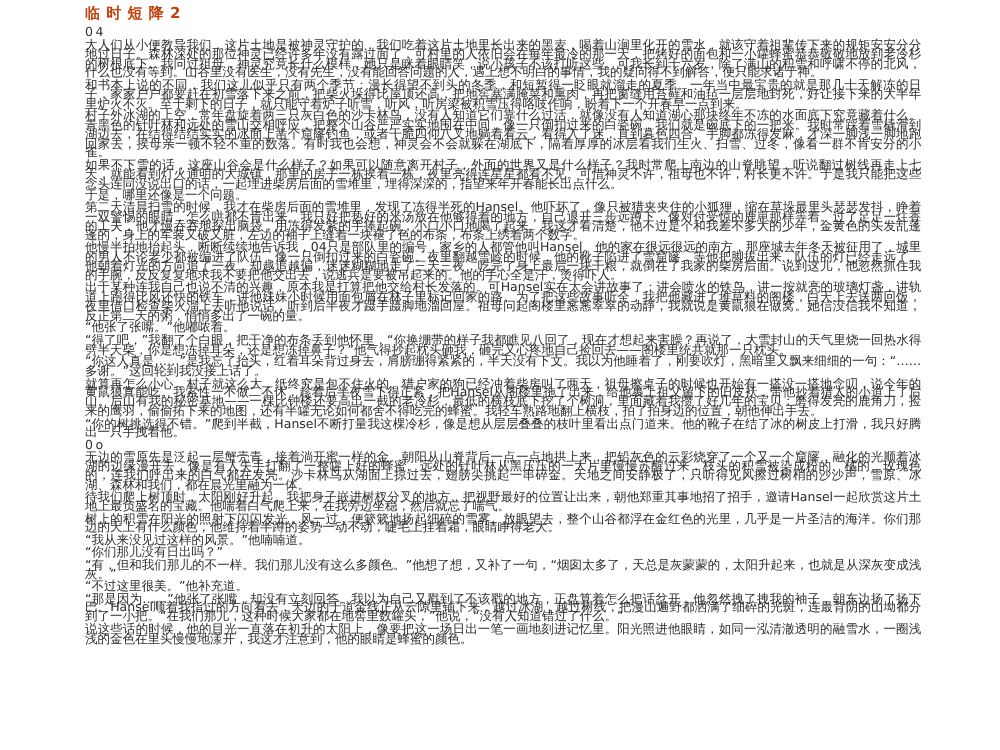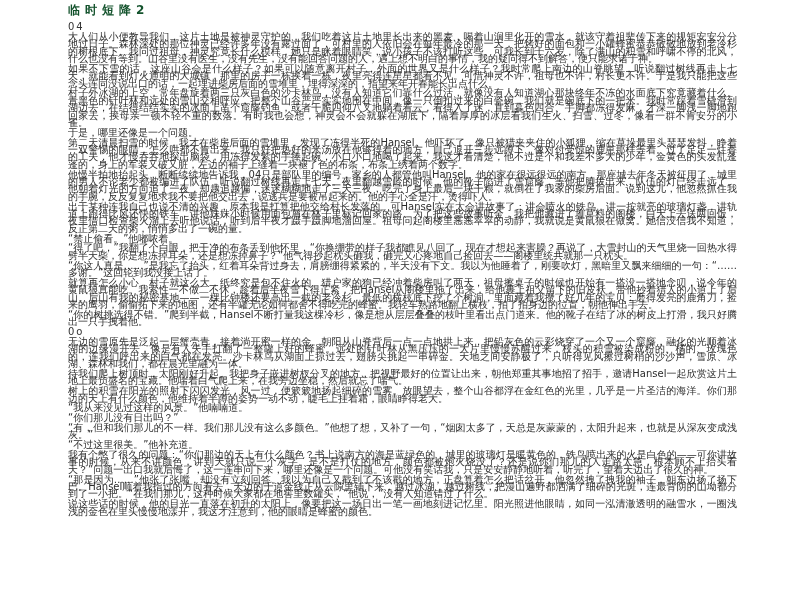--- a/index.html
+++ b/index.html
@@ -10,21 +10,21 @@
     font-family: "DejaVu Sans", "Liberation Sans", sans-serif;
   }
   .content {
     box-sizing: border-box;
     width: 800px;
     padding: 4px 63px 0 68px;
   }
   .doc-title {
     font-size: 12px;
     font-weight: bold;
-    color: #14532d;
+    color: #c2410c;
     letter-spacing: 5px;
     margin: 0 0 6px 0;
     line-height: 13px;
   }
   p.para {
     font-size: 10px;
     line-height: 7.4px;
     color: #2b2b2b;
     margin: 0 0 2.4px 0;
     text-align: justify;
@@ -36,36 +36,36 @@
   }
 </style>
 </head>
 <body>
 
 <div class="content">
   <h1 class="doc-title">临时短降2</h1>
   <div>
       <p class="para marker">04</p>
       <p class="para text">大人们从小便教导我们，这片土地是被神灵守护的，我们吃着这片土地里长出来的黑麦，喝着山涧里化开的雪水，就该守着祖辈传下来的规矩安安分分地过日子。森林深处的那位神灵已经许多年没有露过面了，可村里的人依旧会在每年最冷的那一天，把烤好的面包和一小罐蜂蜜恭恭敬敬地放到老冷杉的树根底下。我问过祖母，神灵究竟长什么模样，她只是眯着眼睛笑，说小孩子不该打听这些。可我长到十六岁，除了满山的积雪和呼啸不停的北风，什么也没有等到。山谷里没有医生，没有先生，没有能回答问题的人，遇上想不明白的事情，我的疑问得不到解答，便只能求诸于神。</p>
+      <p class="para text">和书本上说的不同，我们这儿似乎只有两个季节：漫长得望不到头的冬季，和短暂得一眨眼就溜走的夏季。一年当中最宝贵的就是那几十天解冻的日子，家家户户都要赶在初雪落下来之前，把柴火垛得比屋顶还高，把地窖塞满腌菜和熏肉，再把窗缝用苔藓和油毡一层层地封死，好让接下来的大半年里炉火不灭。至于剩下的日子，就只能守着炉子听雪，听风，听房梁被积雪压得咯吱作响，盼着下一个开春早一点到来。</p>
+      <p class="para text">村子外冰湖的上空，常年盘旋着两三只灰白色的沙卡林鸟，没有人知道它们靠什么过活，就像没有人知道湖心那块终年不冻的水面底下究竟藏着什么。青黑色的针叶林和远处的雪山交相呼应，把整个山谷严严实实地围在中间，像一只倒扣过来的白瓷碗，我们就是碗底下的一把米。我时常踩着雪橇滑到湖边去，在结得结结实实的冰面上凿个窟窿钓鱼，或者干脆四仰八叉地躺着看云，看得入了迷，直到暮色四合、手脚都冻得发麻，才深一脚浅一脚地跑回家去，挨母亲一顿不轻不重的数落。有时我也会想，神灵会不会就躲在湖底下，隔着厚厚的冰层看我们生火、扫雪、过冬，像看一群不肯安分的小雀。</p>
       <p class="para text">如果不下雪的话，这座山谷会是什么样子？如果可以随意离开村子，外面的世界又是什么样子？我时常爬上南边的山脊眺望，听说翻过树线再走上七天，就能看到灯火通明的大城镇，那里的房子一栋挨着一栋，夜里亮得连星星都看不见。可惜神灵不许，祖母也不许，村长更不许。于是我只能把这些念头连同没说出口的话，一起埋进柴房后面的雪堆里，埋得深深的，指望来年开春能长出点什么。</p>
-      <p class="para text">村子外冰湖的上空，常年盘旋着两三只灰白色的沙卡林鸟，没有人知道它们靠什么过活，就像没有人知道湖心那块终年不冻的水面底下究竟藏着什么。青黑色的针叶林和远处的雪山交相呼应，把整个山谷严严实实地围在中间，像一只倒扣过来的白瓷碗，我们就是碗底下的一把米。我时常踩着雪橇滑到湖边去，在结得结结实实的冰面上凿个窟窿钓鱼，或者干脆四仰八叉地躺着看云，看得入了迷，直到暮色四合、手脚都冻得发麻，才深一脚浅一脚地跑回家去，挨母亲一顿不轻不重的数落。有时我也会想，神灵会不会就躲在湖底下，隔着厚厚的冰层看我们生火、扫雪、过冬，像看一群不肯安分的小雀。</p>
       <p class="para text">于是，哪里还像是一个问题。</p>
       <p class="para text">第二天清晨扫雪的时候，我才在柴房后面的雪堆里，发现了冻得半死的Hansel。他吓坏了，像只被猎夹夹住的小狐狸，缩在草垛最里头瑟瑟发抖，睁着一双警惕的眼睛，怎么哄都不肯出来。我只好把热好的米汤放在他够得着的地方，自己退开三步远蹲下，像对付受惊的鹿崽那样等着。过了足足一炷香的工夫，他才慢吞吞地探出脑袋，用冻得发紫的手捧起碗，小口小口地喝了起来。我这才看清楚，他不过是个和我差不多大的少年，金黄色的头发乱蓬蓬的，身上的军装又破又脏，左边的袖子上缝着一块褪了色的布条，布条上绣着两个数字。</p>
-      <p class="para text">他慢半拍地抬起头，断断续续地告诉我，04只是部队里的编号，家乡的人都管他叫Hansel。他的家在很远很远的南方，那座城去年冬天被征用了，城里的男人不论老少都被编进了队伍，听说翻过树线再走上七天。夜里翻越雪岭的时候，他的靴子陷进了雪窟窿，等他把脚拔出来，队伍的灯已经走远了。他朝着灯光的方向追了一夜，却越追越偏，迷迷糊糊地走了三天三夜，吃完了身上最后一块干粮，就倒在了我家的柴房后面。说到这儿，他忽然抓住我的手腕，反反复复地求我不要把他交出去，说逃兵是要被吊起来的。他的手心全是汗，烫得吓人。</p>
+      <p class="para text">他慢半拍地抬起头，断断续续地告诉我，04只是部队里的编号，家乡的人都管他叫Hansel。他的家在很远很远的南方，那座城去年冬天被征用了，城里的男人不论老少都被编进了队伍，像一只倒扣过来的白瓷碗。夜里翻越雪岭的时候，他的靴子陷进了雪窟窿，等他把脚拔出来，队伍的灯已经走远了。他朝着灯光的方向追了一夜，却越追越偏，迷迷糊糊地走了三天三夜，吃完了身上最后一块干粮，就倒在了我家的柴房后面。说到这儿，他忽然抓住我的手腕，反反复复地求我不要把他交出去，说逃兵是要被吊起来的。他的手心全是汗，烫得吓人。</p>
       <p class="para text">出于某种连我自己也说不清的兴趣，原本我是打算把他交给村长发落的。可Hansel实在太会讲故事了：讲会喷火的铁鸟，讲一按就亮的玻璃灯盏，讲轨道上跑得比风还快的铁车，讲他妹妹小时候用面包屑在林子里标记回家的路。为了把这些故事听全，我把他藏进了堆草料的阁楼，白天上去送两回饭，夜里借口检查柴火溜上去听他说话，听到后半夜才蹑手蹑脚地溜回屋。祖母问起阁楼里窸窸窣窣的动静，我就说是黄鼠狼在做窝。她信没信我不知道，反正第二天的粥，悄悄多出了一碗的量。</p>
-      <p class="para text">“禁止偷看。”他嘟哝着。</p>
+      <p class="para text">“他张了张嘴。”他嘟哝着。</p>
       <p class="para text">“得了吧，”我翻了个白眼，把干净的布条丢到他怀里，“你换绷带的样子我都瞧见八回了，现在才想起来害臊？再说了，大雪封山的天气里烧一回热水得劈半天柴，你是想冻掉耳朵，还是想冻掉鼻子？”他气得抄起枕头砸我，砸完又心疼地自己捡回去——阁楼里统共就那一只枕头。</p>
       <p class="para text">“你这人真是……”是我忘了抬头，红着耳朵背过身去，肩膀绷得紧紧的，半天没有下文。我以为他睡着了，刚要吹灯，黑暗里又飘来细细的一句：“……多谢。”这回轮到我没接上话了。</p>
       <p class="para text">就算再怎么小心，村子就这么大，纸终究是包不住火的。猎户家的狗已经冲着柴房叫了两天，祖母擦桌子的时候也开始有一搭没一搭地念叨，说今年的黄鼠狼真能吃。我索性一不做二不休，趁着后半夜雪下得正紧，把Hansel从阁楼里拖了出来，给他裹上祖父留下的旧皮袄，带他抄着猎人的小道上了后山。后山有我的秘密基地——一棵比钟楼还要高出一截的老冷杉，最低的横枝底下挖了个树洞，里面藏着我攒了好几年的宝贝：磨得发亮的鹿角刀，捡来的鹰羽，偷偷拓下来的地图，还有半罐无论如何都舍不得吃完的蜂蜜。我轻车熟路地翻上横枝，拍了拍身边的位置，朝他伸出手去。</p>
       <p class="para text">“你的树挑选得不错。”爬到半截，Hansel不断打量我这棵冷杉，像是想从层层叠叠的枝叶里看出点门道来。他的靴子在结了冰的树皮上打滑，我只好腾出一只手拽着他。</p>
       <p class="para separator">0o</p>
       <p class="para text">无边的雪原先是泛起一层蟹壳青，接着淌开蜜一样的金。朝阳从山脊背后一点一点地拱上来，把铅灰色的云彩烧穿了一个又一个窟窿，融化的光顺着冰湖的边缘漫开去，像是有人失手打翻了一整罐上好的蜂蜜。远处的针叶林从黑压压的一大片里慢慢苏醒过来，枝头的积雪被染成粉的、橘的、玫瑰色的，连我们呼出来的白气都在发亮。沙卡林鸟从湖面上掠过去，翅膀尖挑起一串碎金。天地之间安静极了，只听得见风擦过树梢的沙沙声，雪原、冰湖、森林和我们，都在晨光里融为一体。</p>
       <p class="para text">待我们爬上树顶时，太阳刚好升起。我把身子嵌进树杈分叉的地方，把视野最好的位置让出来，朝他郑重其事地招了招手，邀请Hansel一起欣赏这片土地上最负盛名的宝藏。他喘着白气爬上来，在我旁边坐稳，然后就忘了喘气。</p>
       <p class="para text">树上的积雪在阳光的照射下闪闪发光，风一过，便簌簌地扬起细碎的雪雾。放眼望去，整个山谷都浮在金红色的光里，几乎是一片圣洁的海洋。你们那边的天上有什么颜色，他维持着半蹲的姿势一动不动，睫毛上挂着霜，眼睛睁得老大。</p>
       <p class="para text">“我从来没见过这样的风景。”他喃喃道。</p>
       <p class="para text">“你们那儿没有日出吗？”</p>
       <p class="para text">“有，但和我们那儿的不一样。我们那儿没有这么多颜色。”他想了想，又补了一句，“烟囱太多了，天总是灰蒙蒙的，太阳升起来，也就是从深灰变成浅灰。”</p>
       <p class="para text">“不过这里很美。”他补充道。</p>
-      <p class="para text">我有个憋了很久的问题：“你们那边的天上有什么颜色？书上说南方的海是蓝绿色的，城里的玻璃灯是暖黄色的，铁鸟喷出来的火是白色的——可你讲故事的时候，从来不讲颜色，讲到天就只说一个灰字。是不是打仗的地方，颜色都被炮火烧没了？还是说你们那儿的人走路太急，根本顾不上抬头看天？”问题一出口我就后悔了，这一连串问下来，哪里还像是一个问题。可他没有笑话我，只是安安静静地听着，听完了，望着天边出了很久的神。</p>
       <p class="para text">“那是因为……”他张了张嘴，却没有立刻回答。我以为自己又戳到了不该戳的地方，正盘算着怎么把话岔开，他忽然拽了拽我的袖子，朝东边扬了扬下巴。Hansel顺着我指过的方向看去，天边的千道金线正从云隙里铺下来，越过冰湖，越过树线，把漫山遍野都洒满了细碎的光斑，连最背阴的山坳都分到了一小把。“在我们那儿，这种时候大家都在地窖里数罐头，”他说，“没有人知道错过了什么。”</p>
       <p class="para text">说这些话的时候，他的目光一直落在初升的太阳上，像要把这一场日出一笔一画地刻进记忆里。阳光照进他眼睛，如同一泓清澈透明的融雪水，一圈浅浅的金色在里头慢慢地漾开，我这才注意到，他的眼睛是蜂蜜的颜色。</p>
     </div>
 </div>
 
 </body></html>

